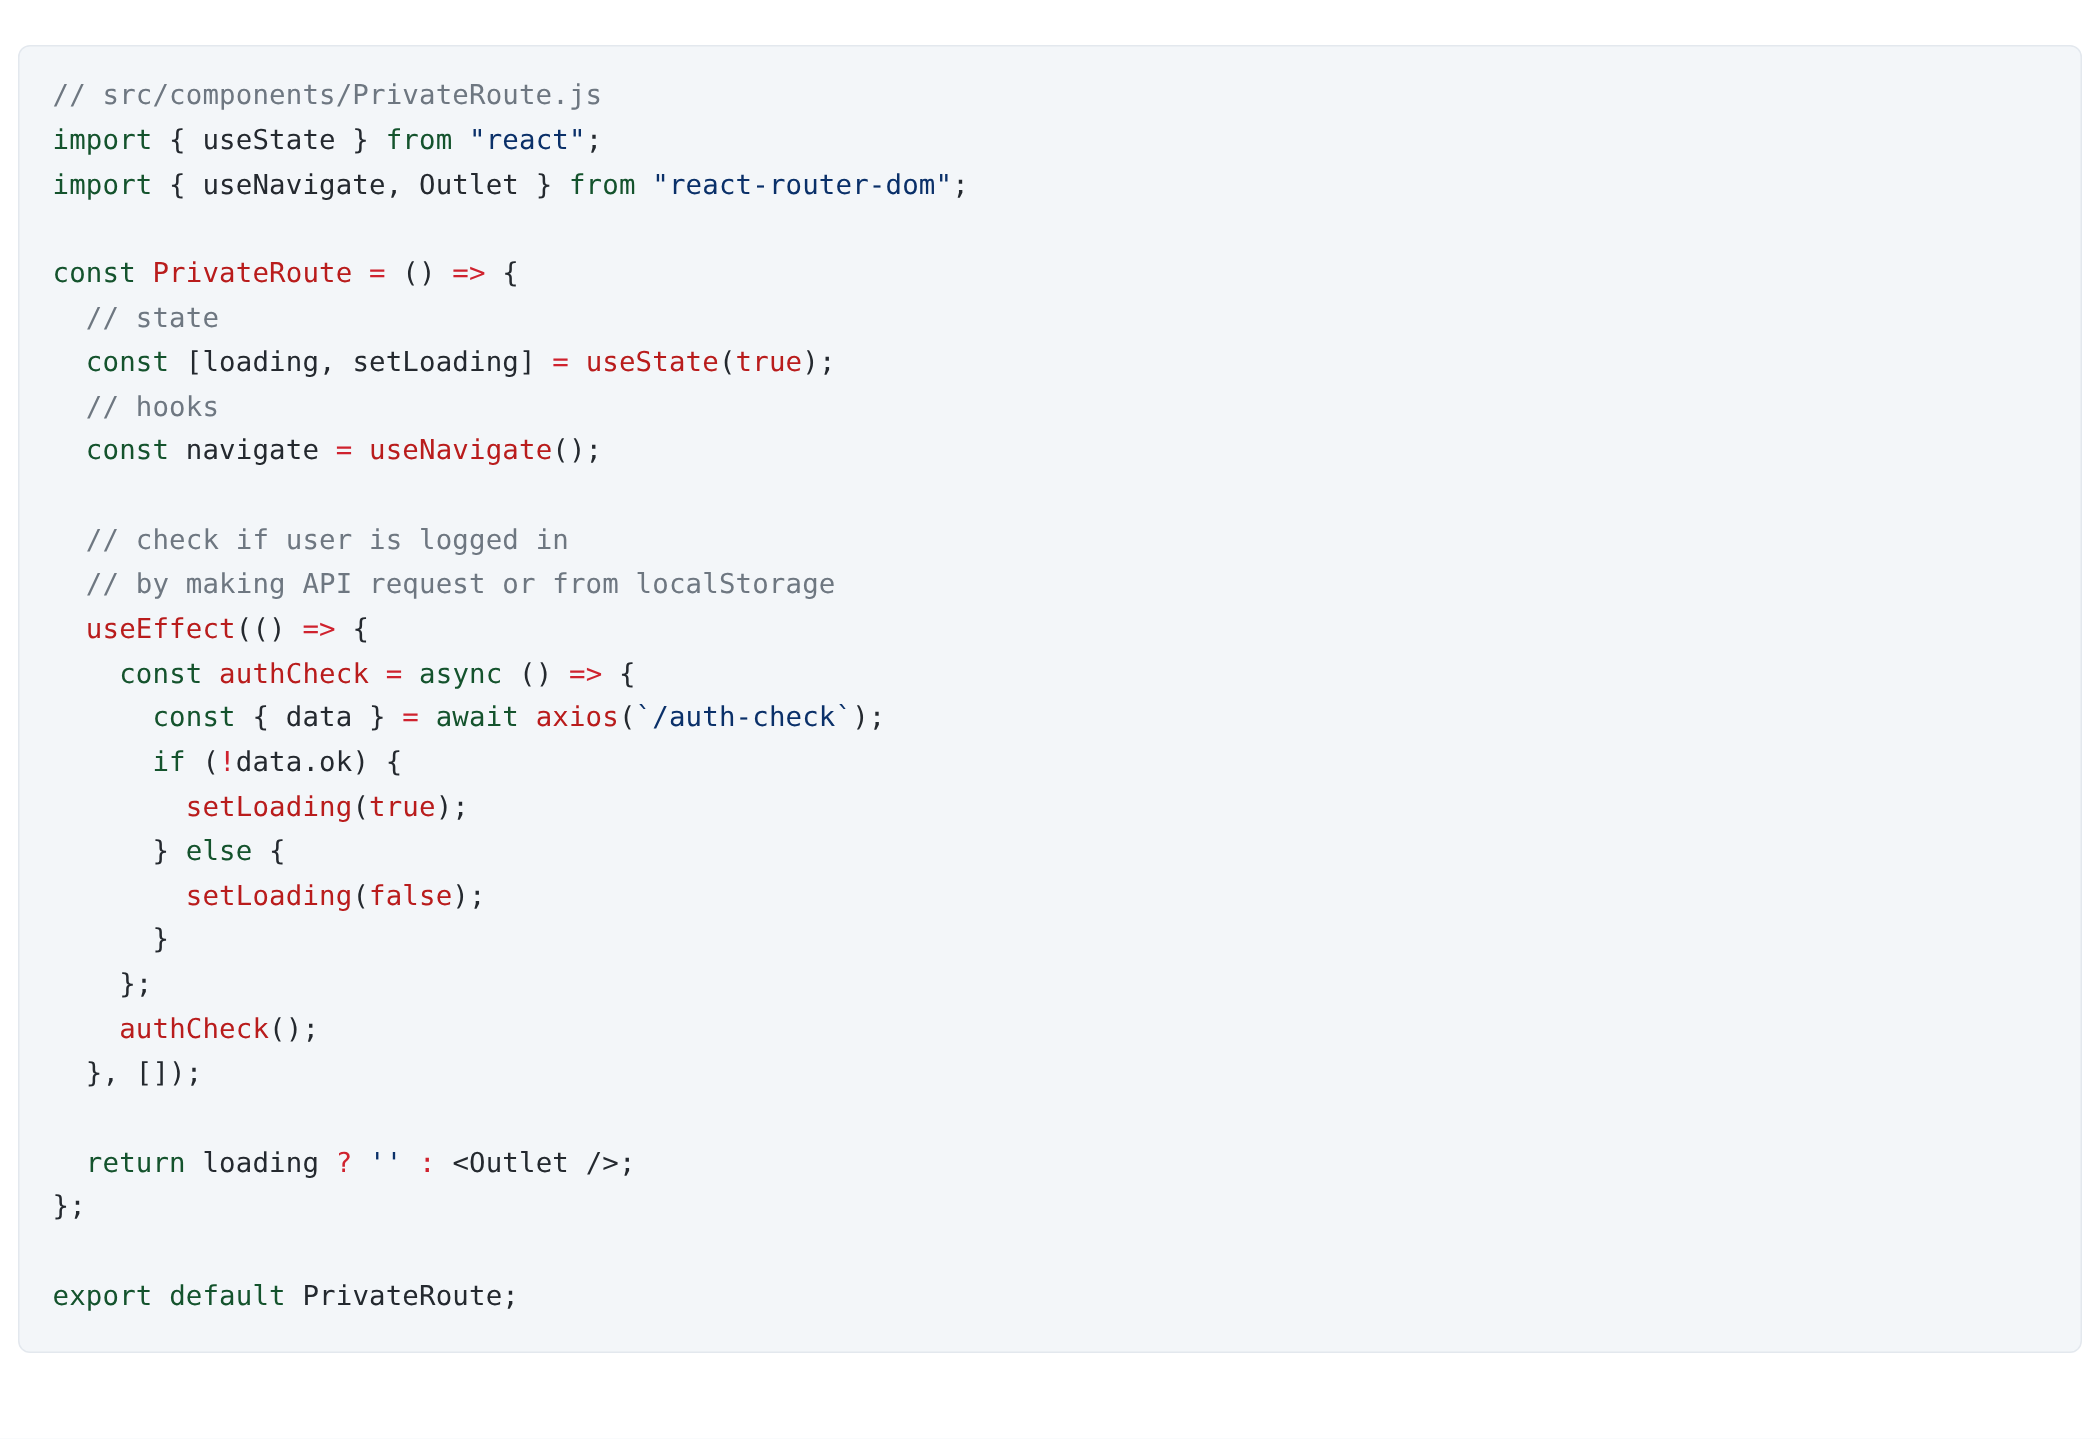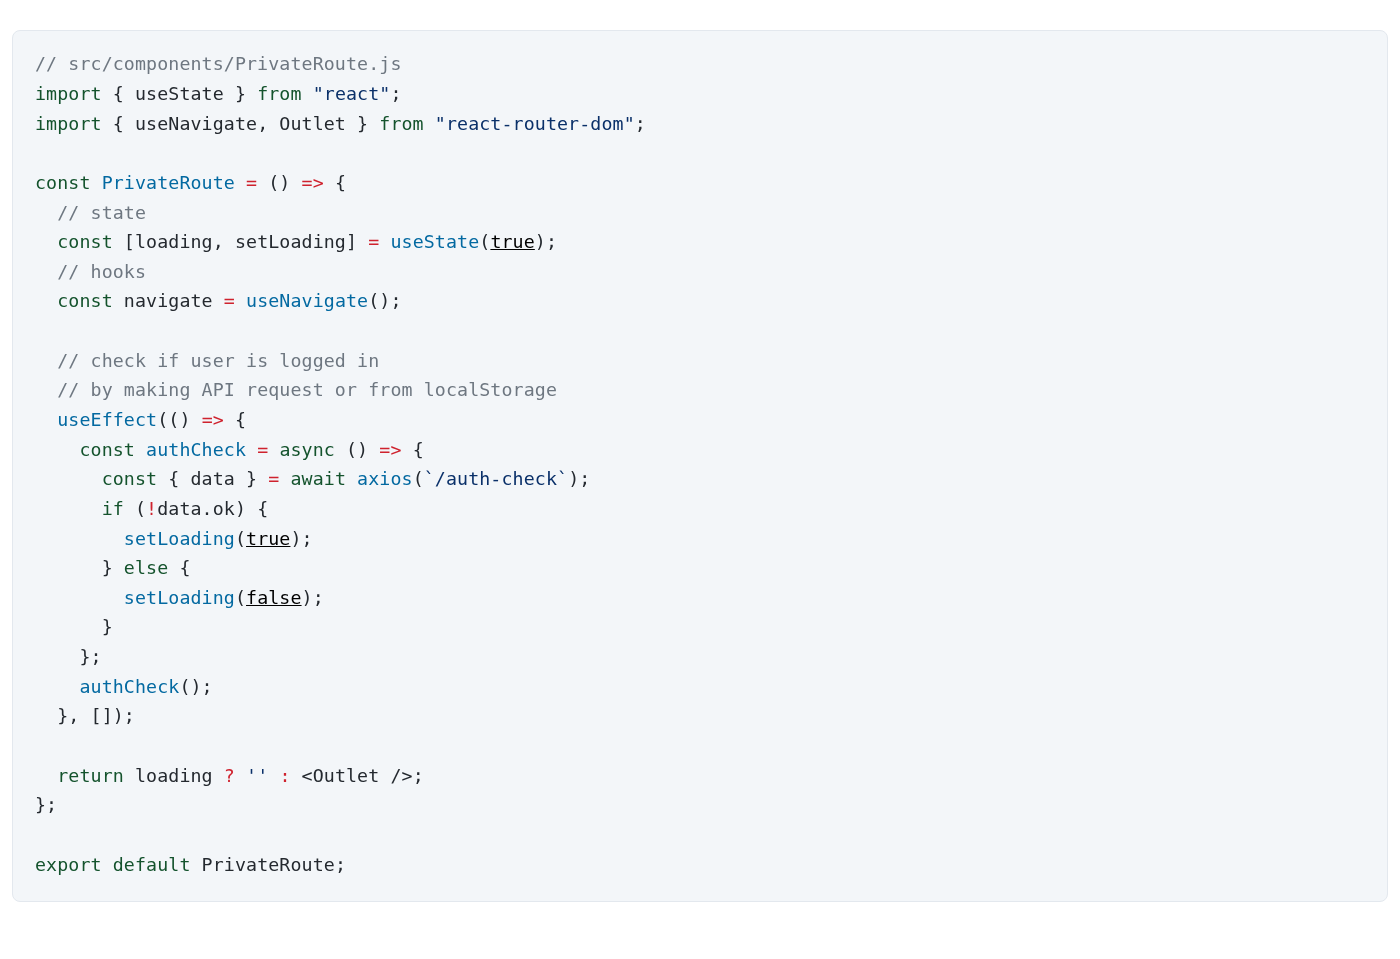--- a/index.html
+++ b/index.html
@@ -21,22 +21,22 @@
     line-height: 1.62;
     color: #24292f;
     overflow: auto;
     letter-spacing: 0.1px;
   }
   .code-line {
     white-space: pre;
   }
   .tok-comment  { color: #6e7781; }
   .tok-keyword  { color: #14532d; }
-  .tok-func     { color: #0369a1; }
+  .tok-func     { color: #b91c1c; }
   .tok-string   { color: #0a3069; }
-  .tok-const    { color: #000000; text-decoration: underline; }
+  .tok-const    { color: #b91c1c; }
   .tok-plain    { color: #24292f; }
   .tok-op       { color: #cf222e; }
 </style>
 </head>
 <body>
 
 <pre class="code-block"><code id="code-root"><div class="code-line"><span class="tok-comment">// src/components/PrivateRoute.js</span></div><div class="code-line"><span class="tok-keyword">import</span><span class="tok-plain"> { useState } </span><span class="tok-keyword">from</span><span class="tok-plain"> </span><span class="tok-string">"react"</span><span class="tok-plain">;</span></div><div class="code-line"><span class="tok-keyword">import</span><span class="tok-plain"> { useNavigate, Outlet } </span><span class="tok-keyword">from</span><span class="tok-plain"> </span><span class="tok-string">"react-router-dom"</span><span class="tok-plain">;</span></div><div class="code-line">&nbsp;</div><div class="code-line"><span class="tok-keyword">const</span><span class="tok-plain"> </span><span class="tok-func">PrivateRoute</span><span class="tok-plain"> </span><span class="tok-op">=</span><span class="tok-plain"> () </span><span class="tok-op">=&gt;</span><span class="tok-plain"> {</span></div><div class="code-line"><span class="tok-plain">  </span><span class="tok-comment">// state</span></div><div class="code-line"><span class="tok-plain">  </span><span class="tok-keyword">const</span><span class="tok-plain"> [loading, setLoading] </span><span class="tok-op">=</span><span class="tok-plain"> </span><span class="tok-func">useState</span><span class="tok-plain">(</span><span class="tok-const">true</span><span class="tok-plain">);</span></div><div class="code-line"><span class="tok-plain">  </span><span class="tok-comment">// hooks</span></div><div class="code-line"><span class="tok-plain">  </span><span class="tok-keyword">const</span><span class="tok-plain"> navigate </span><span class="tok-op">=</span><span class="tok-plain"> </span><span class="tok-func">useNavigate</span><span class="tok-plain">();</span></div><div class="code-line">&nbsp;</div><div class="code-line"><span class="tok-plain">  </span><span class="tok-comment">// check if user is logged in</span></div><div class="code-line"><span class="tok-plain">  </span><span class="tok-comment">// by making API request or from localStorage</span></div><div class="code-line"><span class="tok-plain">  </span><span class="tok-func">useEffect</span><span class="tok-plain">(() </span><span class="tok-op">=&gt;</span><span class="tok-plain"> {</span></div><div class="code-line"><span class="tok-plain">    </span><span class="tok-keyword">const</span><span class="tok-plain"> </span><span class="tok-func">authCheck</span><span class="tok-plain"> </span><span class="tok-op">=</span><span class="tok-plain"> </span><span class="tok-keyword">async</span><span class="tok-plain"> () </span><span class="tok-op">=&gt;</span><span class="tok-plain"> {</span></div><div class="code-line"><span class="tok-plain">      </span><span class="tok-keyword">const</span><span class="tok-plain"> { data } </span><span class="tok-op">=</span><span class="tok-plain"> </span><span class="tok-keyword">await</span><span class="tok-plain"> </span><span class="tok-func">axios</span><span class="tok-plain">(</span><span class="tok-string">`/auth-check`</span><span class="tok-plain">);</span></div><div class="code-line"><span class="tok-plain">      </span><span class="tok-keyword">if</span><span class="tok-plain"> (</span><span class="tok-op">!</span><span class="tok-plain">data.ok) {</span></div><div class="code-line"><span class="tok-plain">        </span><span class="tok-func">setLoading</span><span class="tok-plain">(</span><span class="tok-const">true</span><span class="tok-plain">);</span></div><div class="code-line"><span class="tok-plain">      } </span><span class="tok-keyword">else</span><span class="tok-plain"> {</span></div><div class="code-line"><span class="tok-plain">        </span><span class="tok-func">setLoading</span><span class="tok-plain">(</span><span class="tok-const">false</span><span class="tok-plain">);</span></div><div class="code-line"><span class="tok-plain">      }</span></div><div class="code-line"><span class="tok-plain">    };</span></div><div class="code-line"><span class="tok-plain">    </span><span class="tok-func">authCheck</span><span class="tok-plain">();</span></div><div class="code-line"><span class="tok-plain">  }, []);</span></div><div class="code-line">&nbsp;</div><div class="code-line"><span class="tok-plain">  </span><span class="tok-keyword">return</span><span class="tok-plain"> loading </span><span class="tok-op">?</span><span class="tok-plain"> </span><span class="tok-string">''</span><span class="tok-plain"> </span><span class="tok-op">:</span><span class="tok-plain"> &lt;Outlet /&gt;;</span></div><div class="code-line"><span class="tok-plain">};</span></div><div class="code-line">&nbsp;</div><div class="code-line"><span class="tok-keyword">export</span><span class="tok-plain"> </span><span class="tok-keyword">default</span><span class="tok-plain"> PrivateRoute;</span></div></code></pre>
 
 </body></html>

